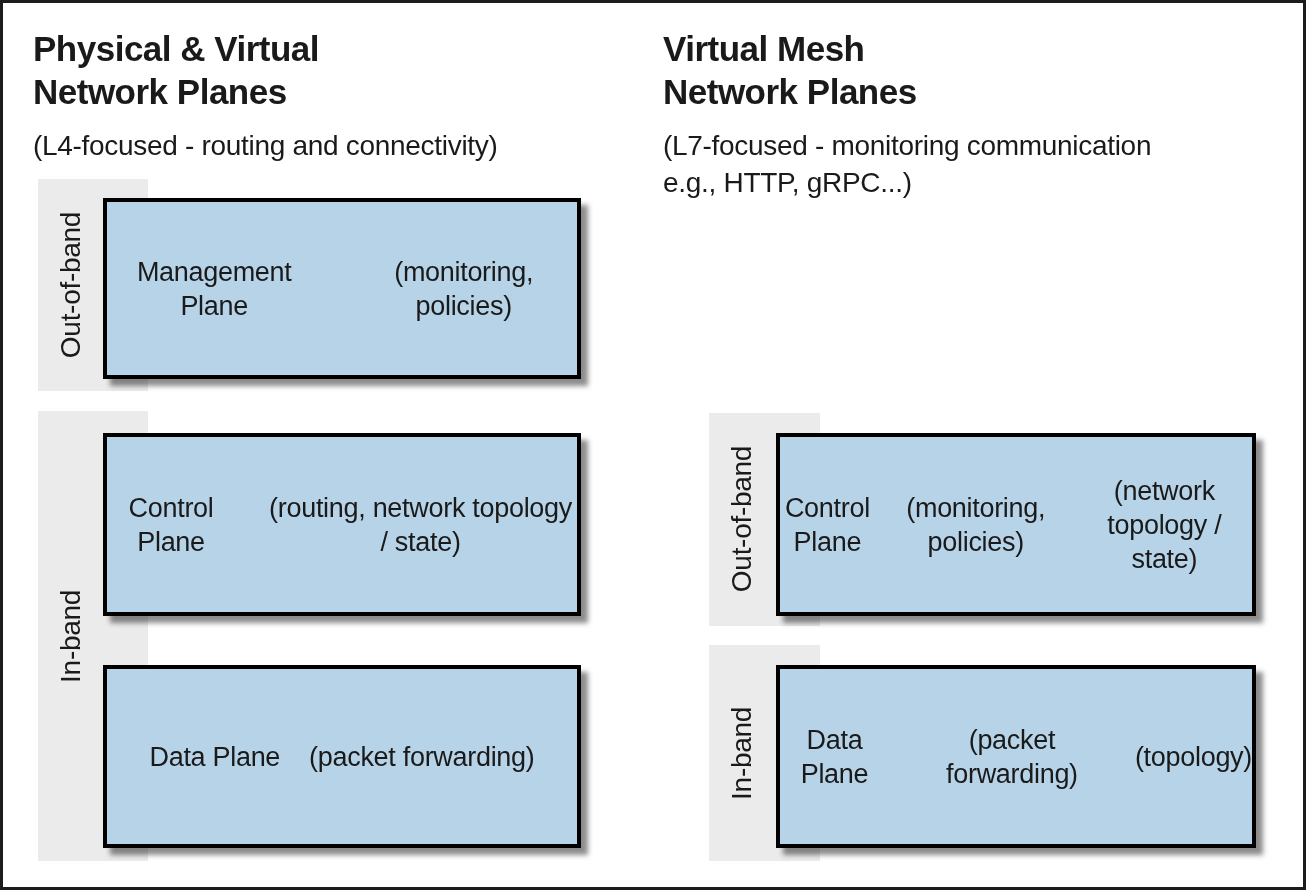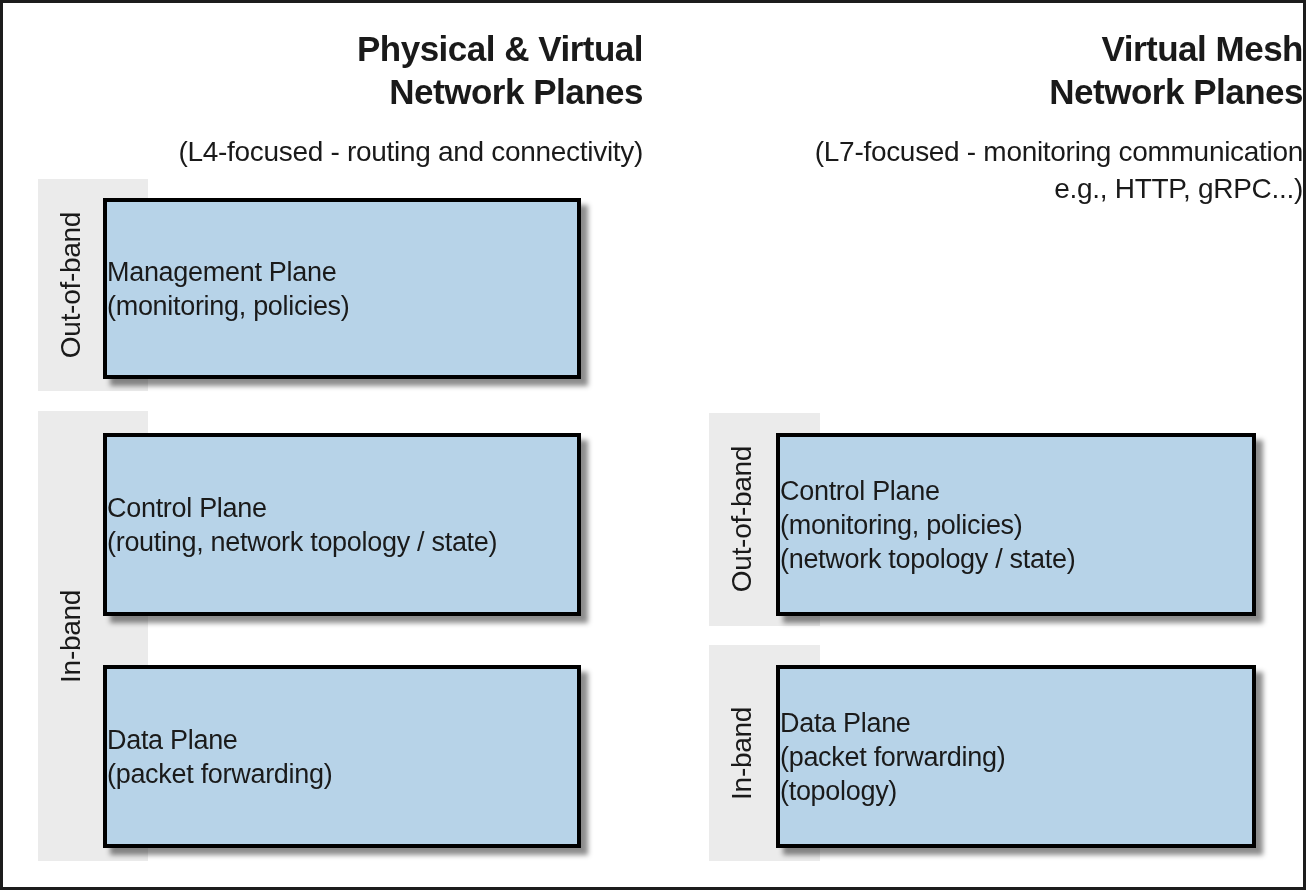--- a/index.html
+++ b/index.html
@@ -8,26 +8,26 @@
     width:1306px; height:890px;
     box-sizing:border-box;
     background:var(--bg, #ffffff);
     border:3px solid var(--frame, #1c1c1c);
     overflow:hidden;
     font-family:"Liberation Sans", sans-serif;
     color:var(--text, #1a1a1a);
   }
 
   
-  .col-title { position:absolute; text-align:right; letter-spacing:-0.5px; }
+  .col-title { position:absolute; text-align:left; letter-spacing:-0.5px; }
   #left-title  { left:30px;  top:24px; width:610px; }
   #right-title { left:660px; top:24px; width:640px; }
   .title-line    { font-size:35px; font-weight:bold; line-height:43px; }
   .subtitle-line { font-size:28px; font-weight:normal; line-height:37px; letter-spacing:-0.3px; }
-  .subtitle-gap  { margin-top:20px; }
+  .subtitle-gap  { margin-top:14px; }
 
   
   .band { position:absolute; background:var(--band, #ebebeb); }
   #band-left-oob  { left:35px;  top:176px; width:110px; height:212px; }
   #band-left-ib   { left:35px;  top:408px; width:110px; height:450px; }
   #band-right-oob { left:706px; top:410px; width:111px; height:213px; }
   #band-right-ib  { left:706px; top:642px; width:111px; height:216px; }
   .band-label-zone {
     position:absolute; left:0; top:0; width:66px; height:100%;
     display:flex; align-items:center; justify-content:center;
@@ -36,23 +36,24 @@
     writing-mode:vertical-rl; transform:rotate(180deg);
     white-space:nowrap; font-size:28px; letter-spacing:-0.3px;
   }
 
   
   .plane-box {
     position:absolute;
     background:var(--box-fill, #b7d3e8);
     border:4px solid var(--box-border, #000000);
     box-shadow:7px 7px 5px rgba(0,0,0,0.45);
-    display:flex; flex-direction:column;
-    align-items:flex-start; justify-content:center;
+    display:flex; flex-direction:row;
+    align-items:center; justify-content:center;
     text-align:center;
+    gap:29px;
   }
   .box-line { font-size:27px; line-height:34px; letter-spacing:-0.3px; }
   #box-mgmt       { left:100px; top:195px; width:470px; height:173px; }
   #box-l-control  { left:100px; top:430px; width:470px; height:175px; }
   #box-l-data     { left:100px; top:662px; width:470px; height:175px; }
   #box-r-control  { left:773px; top:430px; width:472px; height:175px; }
   #box-r-data     { left:773px; top:662px; width:472px; height:175px; }
 </style>
 </head>
 <body>

